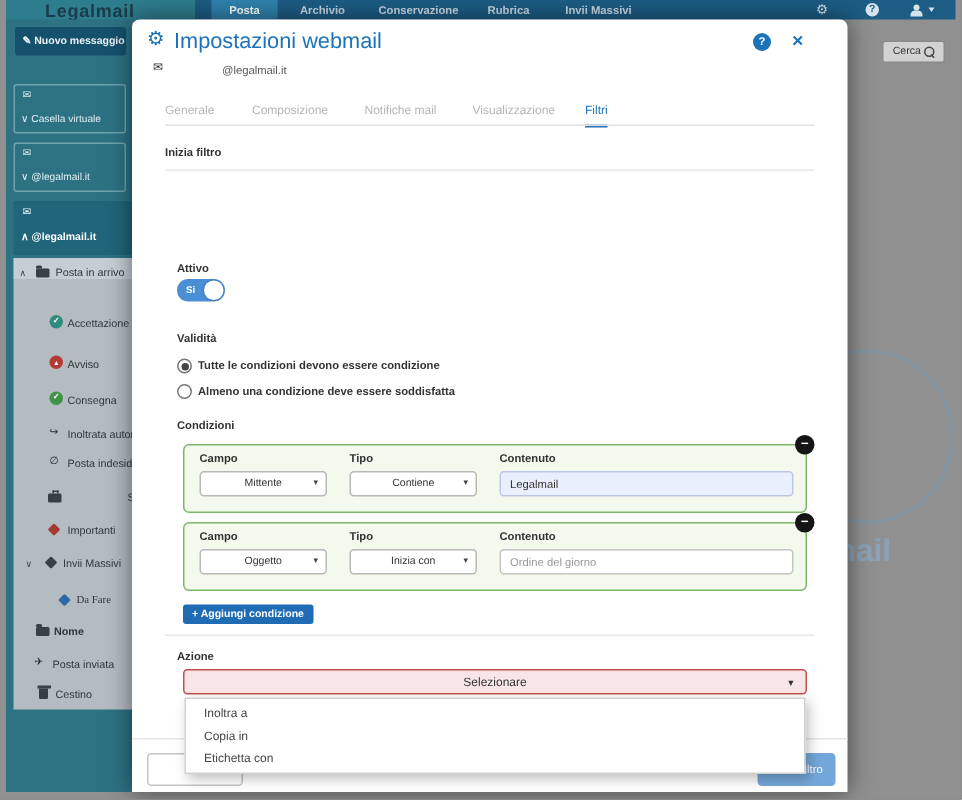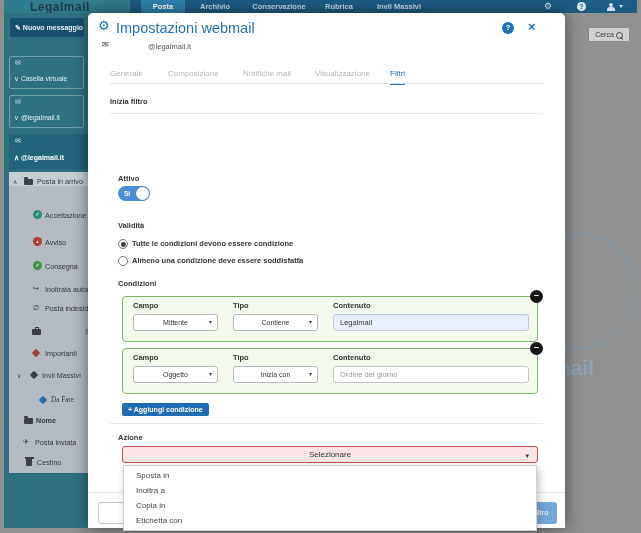--- a/index.html
+++ b/index.html
@@ -295,20 +295,19 @@
     <div class="abs azione-select">
       <span>Selezionare</span>
       <span class="crt">▾</span>
     </div>
 
     <div class="abs footer-line"></div>
     <div class="abs btn-cancel"></div>
     <div class="abs btn-save">Salva filtro</div>
 
     <div class="abs dropdown">
-      <div class="dd-item">Sposta in</div>
       <div class="dd-item">Inoltra a</div>
       <div class="dd-item">Copia in</div>
       <div class="dd-item">Etichetta con</div>
     </div>
   </div>
 
 </div>
 
 </body></html>

